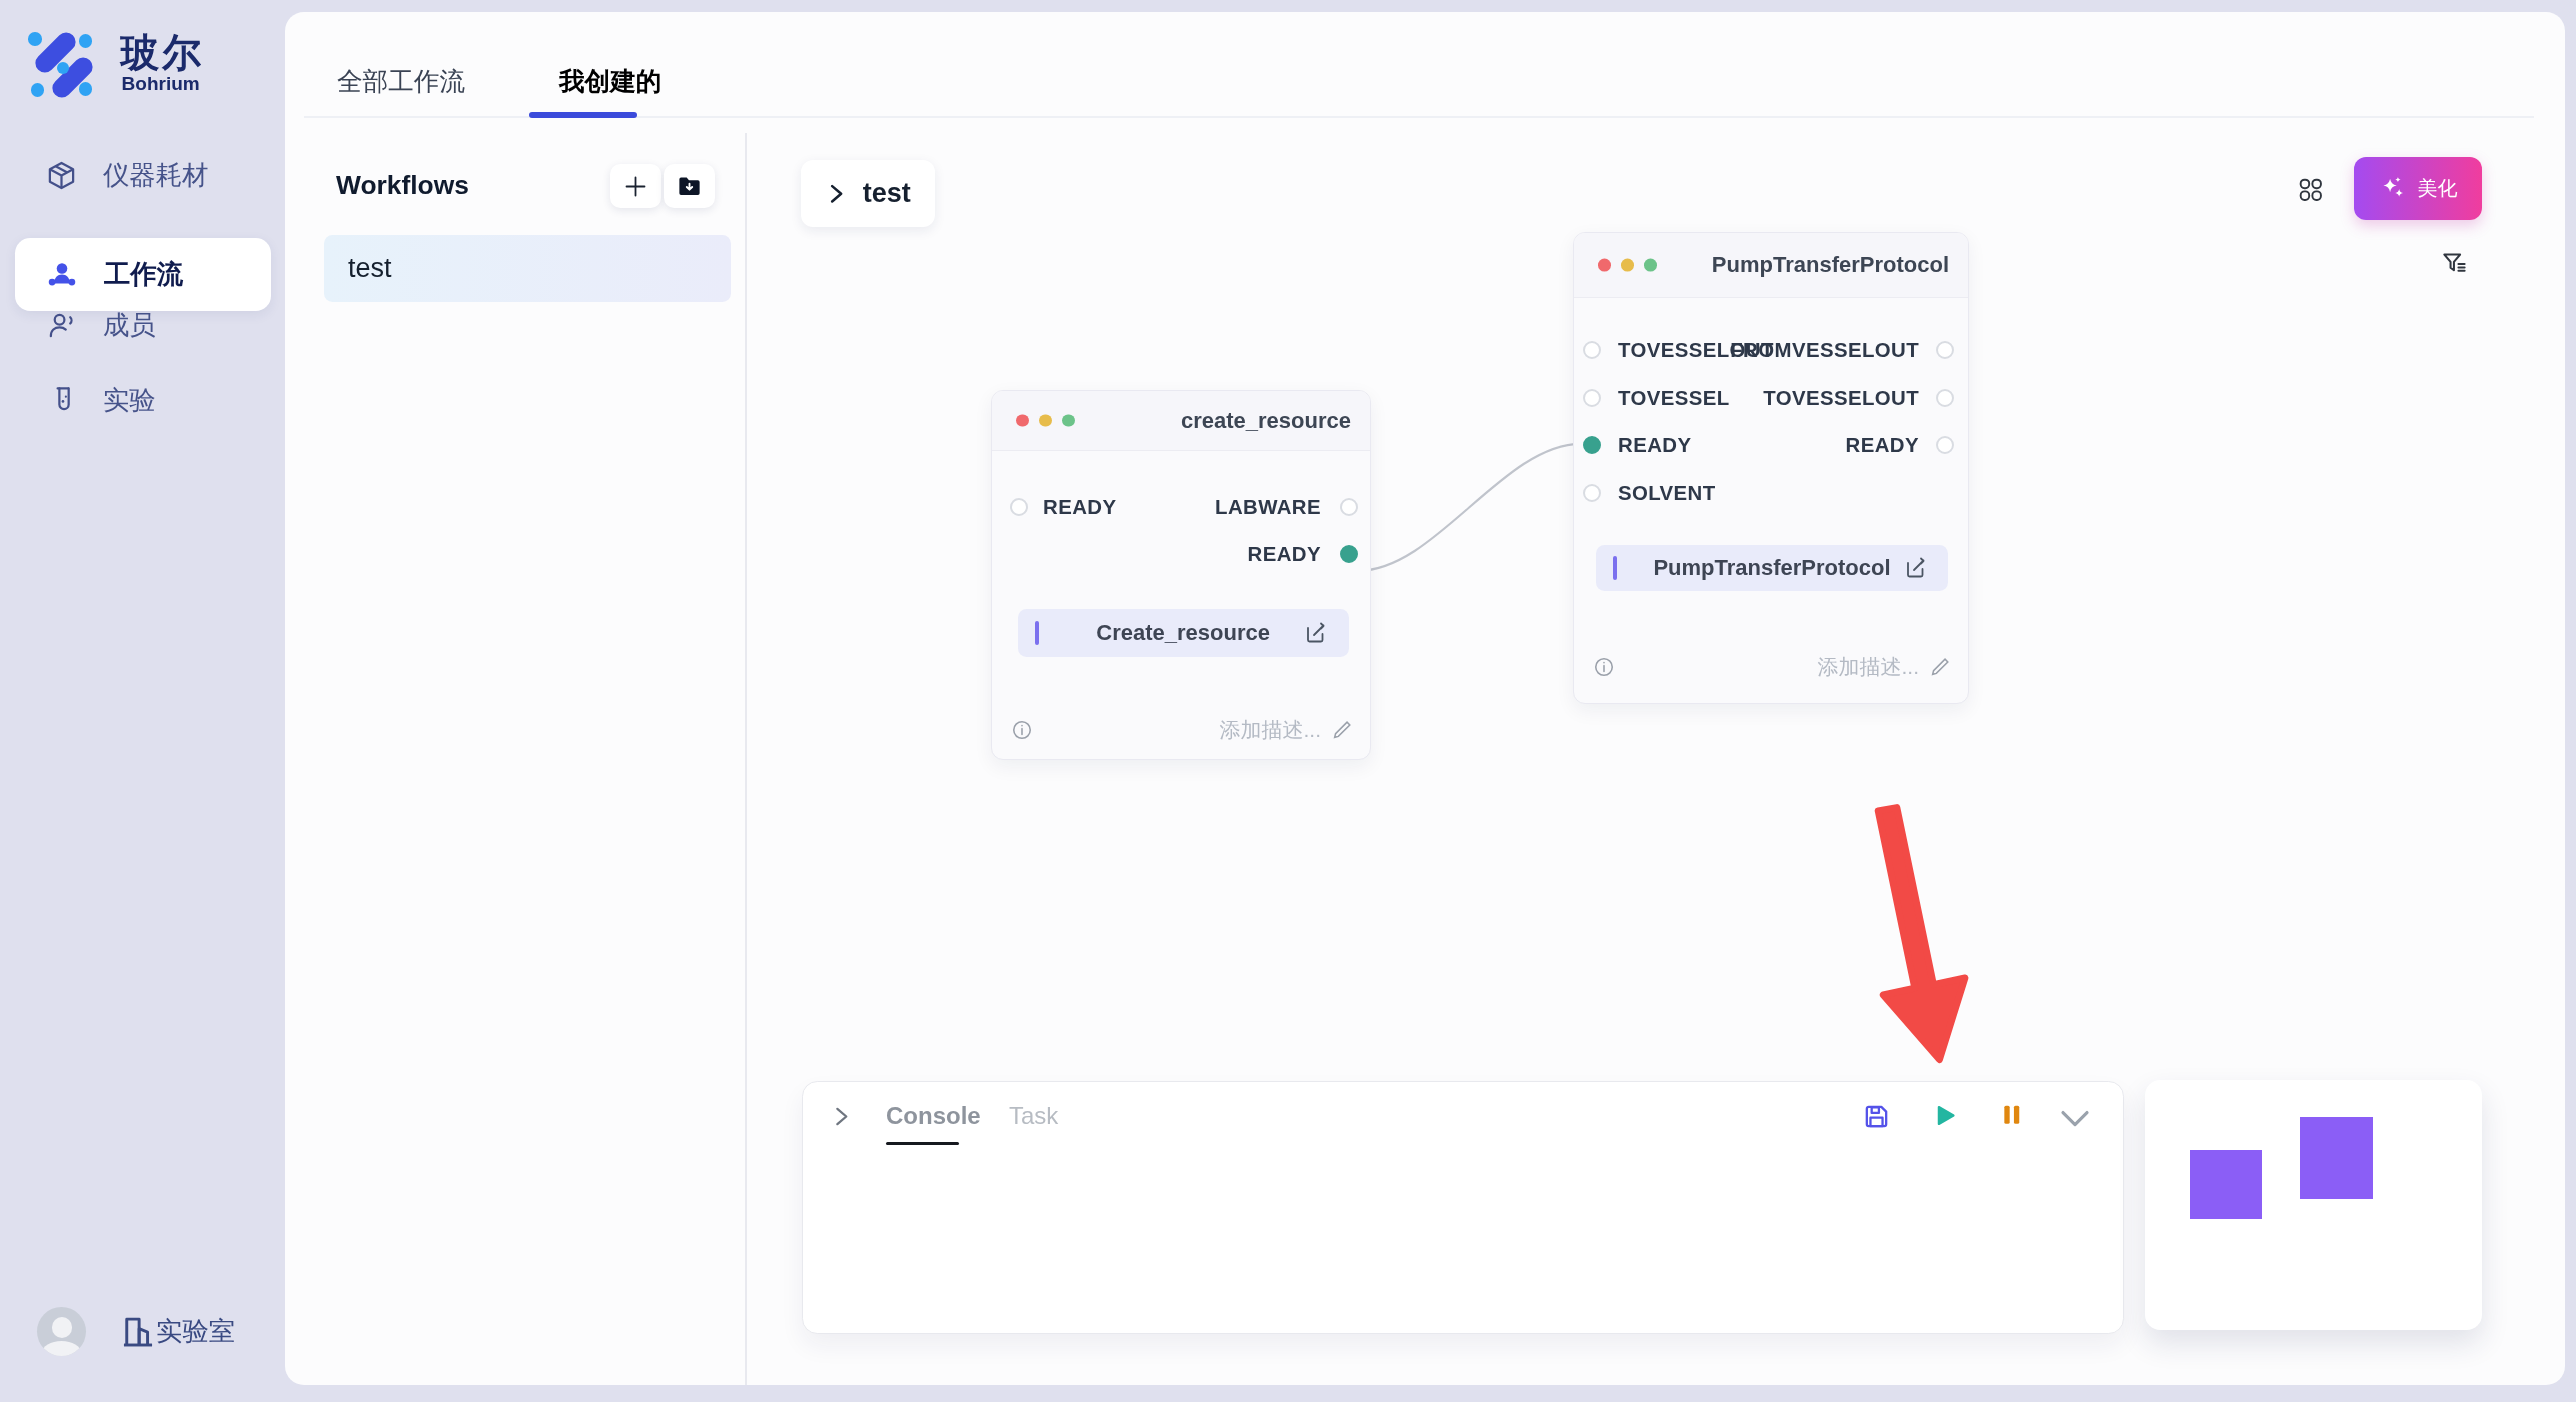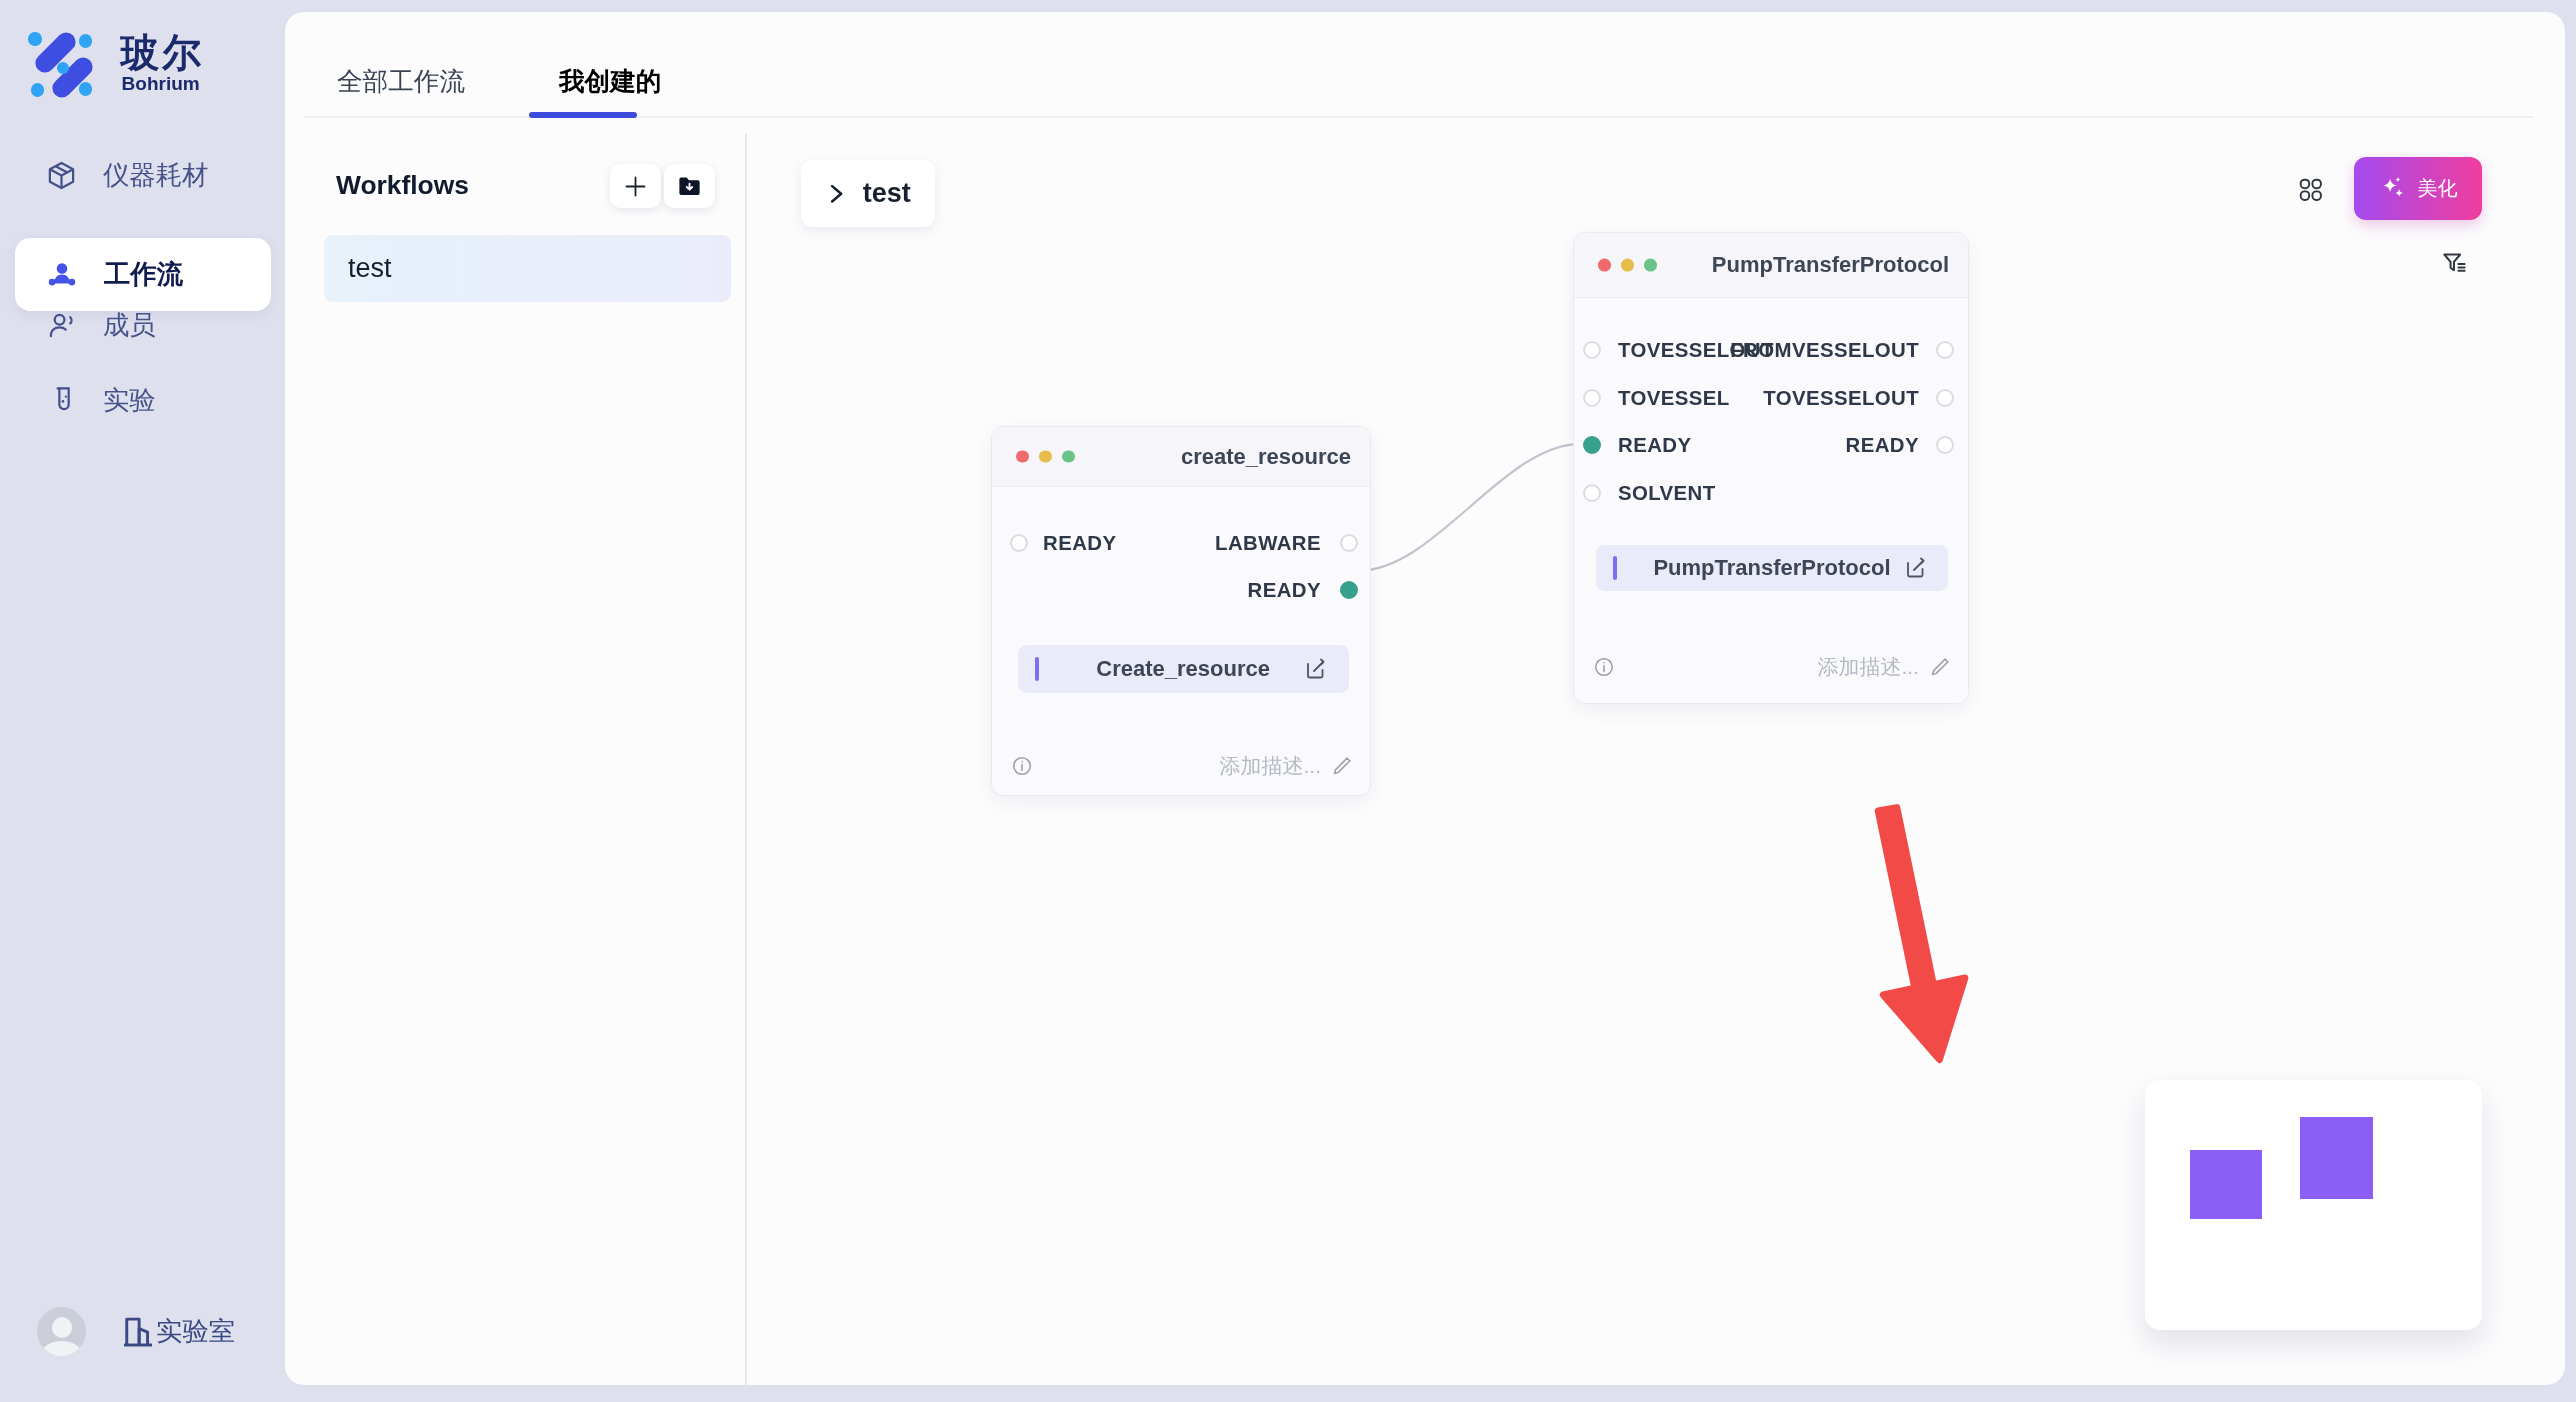--- a/index.html
+++ b/index.html
@@ -68,21 +68,21 @@
 
   
   .cmd-icon { position:absolute; left:2013px; top:165px; width:25.6px; height:25.6px; cursor:pointer; }
   .beautify { position:absolute; left:2069px; top:145px; width:128px; height:63px; border-radius:12px;
     background:linear-gradient(90deg,#a44bf0 0%,#f03d9e 100%); display:flex; align-items:center; justify-content:center; gap:10.2px;
     color:#fff; font-size:20px; cursor:pointer; box-shadow:0 5.1px 13.6px rgba(200,60,170,.25); }
   .filter-icon { position:absolute; left:2156px; top:238px; width:27px; height:27px; cursor:pointer; }
 
   
   .node { position:absolute; background:#fafafc; border:1.3px solid #e9e9f1; border-radius:12px; box-shadow:0 6.8px 19px rgba(25,30,70,.06); }
-  .node1 { left:706px; top:414px; width:380px; height:370px; }
+  .node1 { left:706px; top:378px; width:380px; height:370px; }
   .node2 { left:1288px; top:220px; width:396px; height:472px; }
   .node-header { position:absolute; left:0; top:0; right:0; background:#f6f6fa; border-bottom:1.3px solid #ececf2; border-radius:11px 11px 0 0; }
   .node1 .node-header { height:60px; }
   .node2 .node-header { height:65px; }
   .dots { position:absolute; left:24px; top:50%; transform:translateY(-50%); display:flex; gap:10.2px; }
   .dot { width:12.8px; height:12.8px; border-radius:50%; }
   .dot.r { background:#f0696c; } .dot.y { background:#e7bc4b; } .dot.g { background:#6cc389; }
   .node-title { position:absolute; right:19px; top:50%; transform:translateY(-50%); font-size:22px; font-weight:700; color:#3d4654; }
 
   .prow { position:absolute; left:0; right:0; height:36px; }
@@ -344,20 +344,44 @@
           <circle cx="12" cy="12" r="9"></circle>
             <path d="M12 10.5V17M12 7.2v.2" stroke-linecap="round"></path>
         </svg>
         <div class="desc">添加描述...</div>
         <svg class="pencil-ic" viewBox="0 0 24 24" fill="none" stroke="#9aa0aa" stroke-width="1.7" stroke-linecap="round">
           <path d="M4 20l1-4L17.5 3.5l3 3L8 19z"></path>
         </svg>
       </div>
     </div>
 
+    <div class="console">
+      <svg class="collapse" viewBox="0 0 16 20" fill="none" stroke="#6f7680" stroke-width="1.8" stroke-linecap="round" stroke-linejoin="round">
+        <path d="M5 4l7 6-7 6"></path>
+      </svg>
+      <div class="ctab c1">Console</div>
+      <div class="ctab c2">Task</div>
+      <div class="ctab-bar"></div>
+
+      <svg class="cicon ic-save" width="29" height="29" viewBox="0 0 24 24" fill="none" stroke="#5452e9" stroke-width="1.9" stroke-linejoin="round">
+        <path d="M4 5.5A1.5 1.5 0 0 1 5.5 4H16l4 4v10.5a1.5 1.5 0 0 1-1.5 1.5h-13A1.5 1.5 0 0 1 4 18.5z"></path>
+        <rect x="8" y="4.5" width="6" height="4.5"></rect>
+          <rect x="7" y="13" width="10" height="7"></rect>
+      </svg>
+      <svg class="cicon ic-play" width="27" height="27" viewBox="0 0 24 24">
+        <path d="M7 4.5L20 12 7 19.5z" fill="#23b6a1" stroke="#23b6a1" stroke-width="2" stroke-linejoin="round"></path>
+      </svg>
+      <svg class="cicon ic-pause" width="25.6" height="25.6" viewBox="0 0 24 24" fill="#e0870f">
+        <rect x="5" y="3.5" width="5" height="17" rx="1.5"></rect>
+          <rect x="14" y="3.5" width="5" height="17" rx="1.5"></rect>
+      </svg>
+      <svg class="cicon ic-collapse" width="32" height="20.4" viewBox="0 0 24 14" fill="none" stroke="#9aa2ac" stroke-width="2.4" stroke-linecap="round" stroke-linejoin="round">
+        <path d="M3 2l9 9 9-9"></path>
+      </svg>
+    </div>
 
     <div class="minimap">
       <div class="mm-node a"></div>
       <div class="mm-node b"></div>
     </div>
 
   </div>
 </div>
 
 

